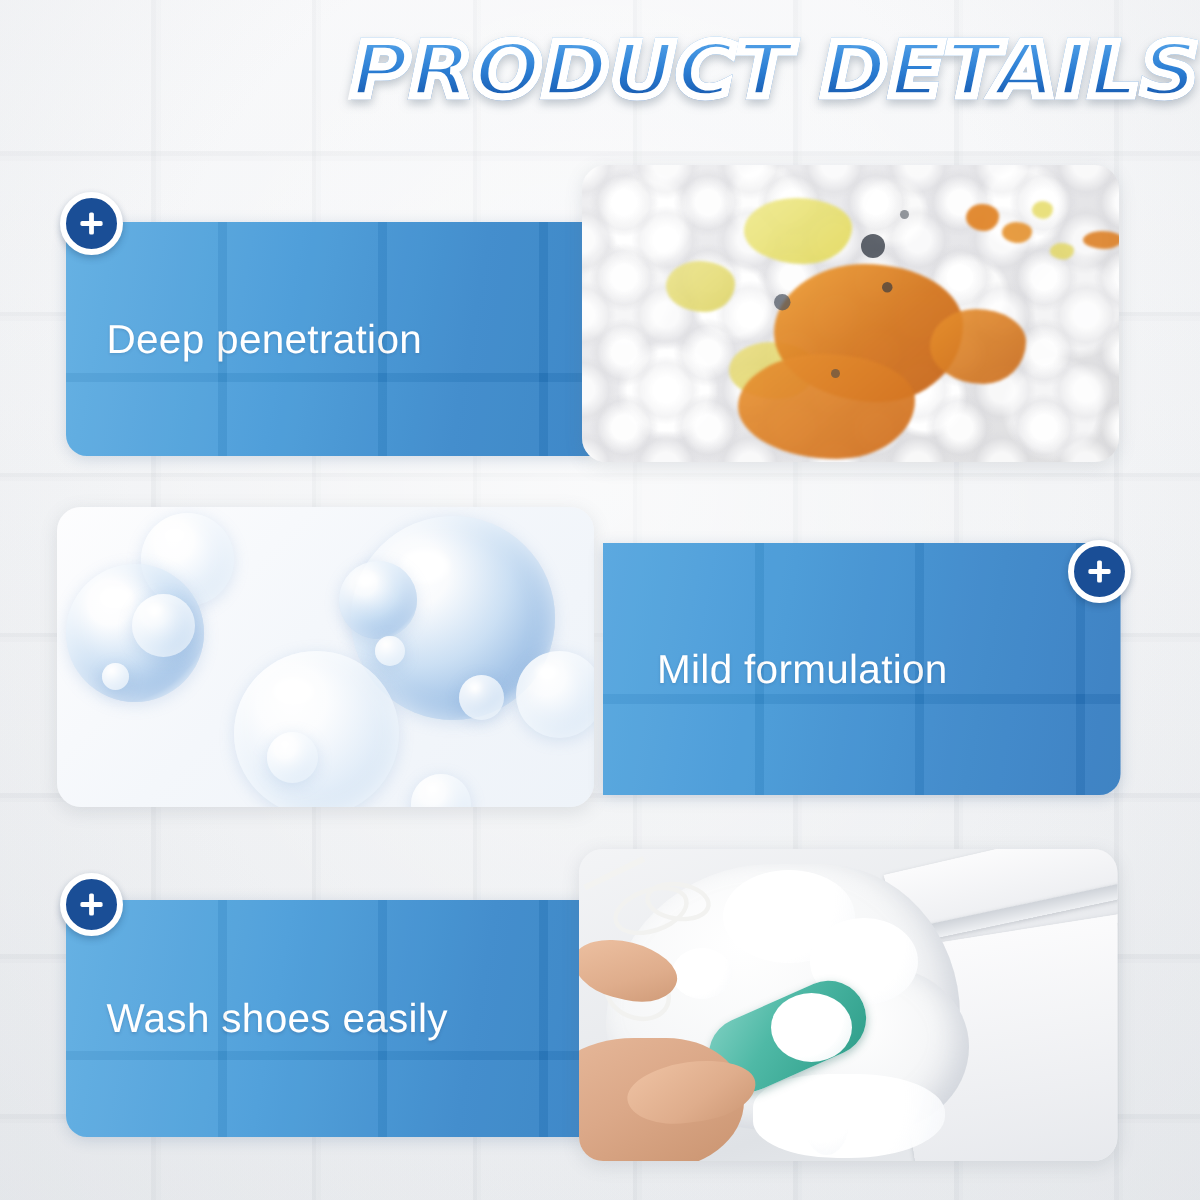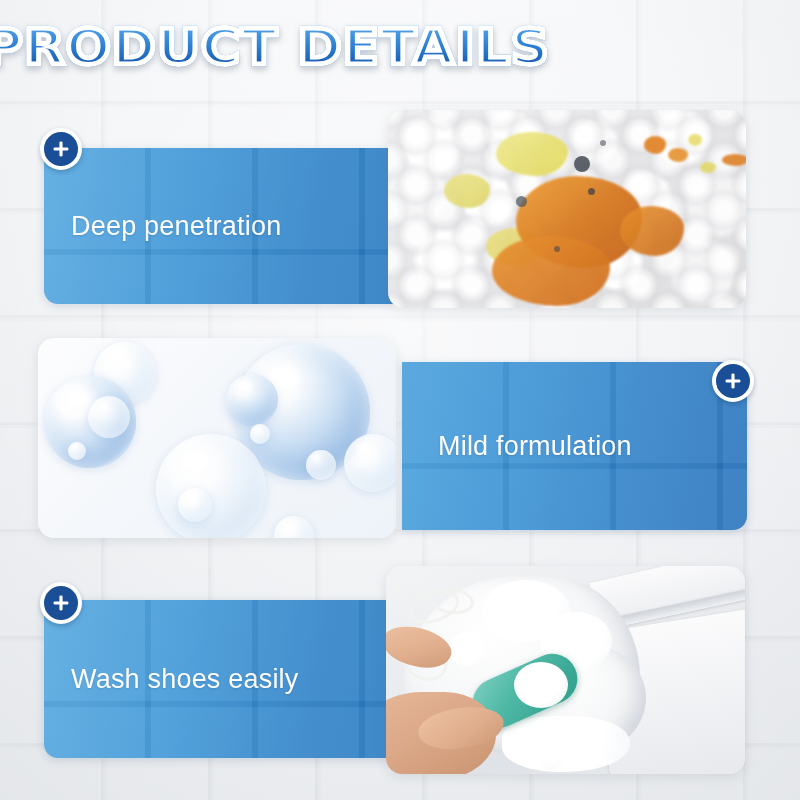--- a/index.html
+++ b/index.html
@@ -30,21 +30,21 @@
   }
   .tile-vignette{
     position:absolute; inset:0;
     background:radial-gradient(ellipse at 50% 40%, rgba(255,255,255,0.55) 0%, rgba(255,255,255,0) 55%, rgba(210,214,219,0.30) 100%);
     pointer-events:none;
   }
 
   
   .title-wrap{
     position:absolute; left:0; right:16px; top:22px;
-    text-align:left; z-index:40;
+    text-align:right; z-index:40;font-style:italic;
   }
   .title{
     display:inline-block;
     font-family:"DejaVu Sans", sans-serif;
     font-weight:bold;
     font-size:50px;
     letter-spacing:1px;
     line-height:1;
     transform:scaleX(1.06);
     background:linear-gradient(to bottom,

